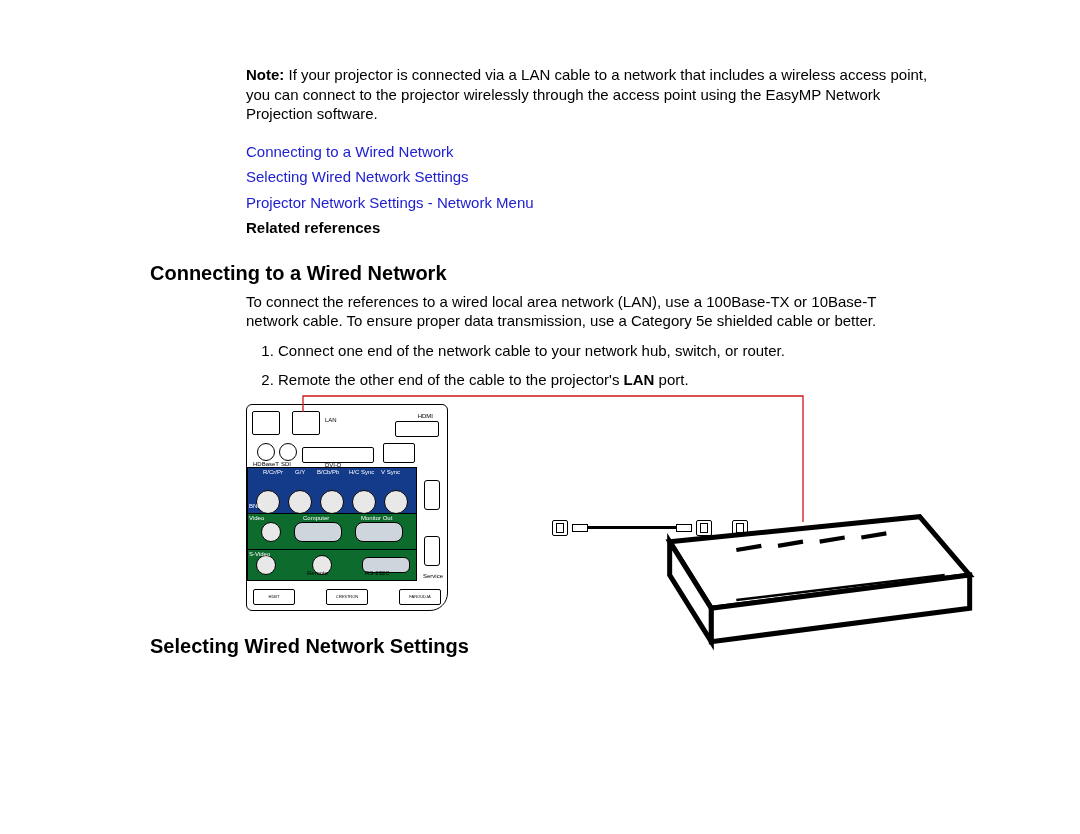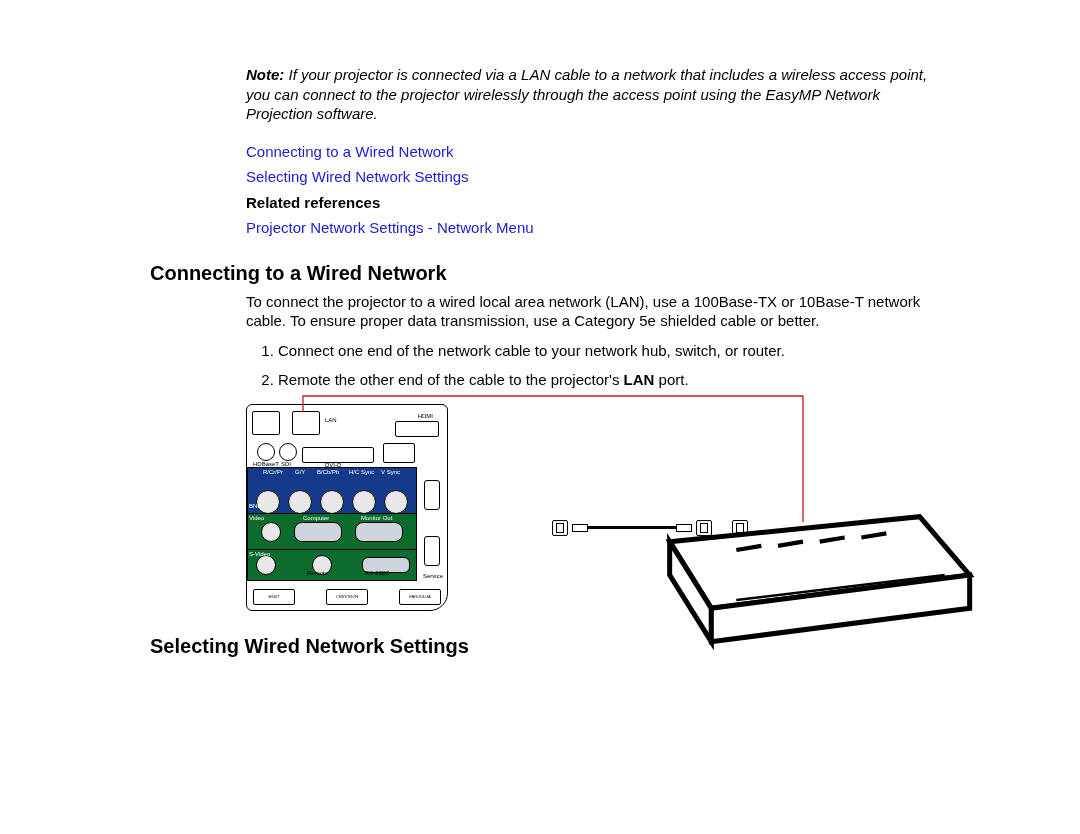--- a/index.html
+++ b/index.html
@@ -13,21 +13,20 @@
     line-height: 1.3;
   }
   .page {
     padding: 65px 150px 30px 150px;
   }
   .indent {
     margin-left: 96px;
   }
   .note-line {
     margin-bottom: 18px;
-    font-style: italic;
   }
   .bold { font-weight: bold; }
   .link { color: #2020d0; }
   .h2 {
     font-weight: bold;
     font-size: 20px;
     margin: 22px 0 6px 0;
   }
   .ol {
     margin: 10px 0 0 0;
@@ -127,27 +126,27 @@
 
 <div class="page">
 
   <div class="indent note-line">
     <span class="bold">Note:</span><span> If your projector is connected via a LAN cable to a network that includes a wireless access point, you can connect to the projector wirelessly through the access point using the EasyMP Network Projection software.</span>
   </div>
 
   <div class="indent">
     <div class="p"><span class="link">Connecting to a Wired Network</span></div>
     <div class="p"><span class="link">Selecting Wired Network Settings</span></div>
+    <div class="p"><span class="link">Projector Network Settings - Network Menu</span></div>
     <div class="p related-heading"><span class="bold">Related references</span></div>
-    <div class="p"><span class="link">Projector Network Settings - Network Menu</span></div>
   </div>
 
   <div class="h2">Connecting to a Wired Network</div>
   <div class="indent">
-    <div class="p">To connect the projector to a wired local area network (LAN), use a 100Base-TX or 10Base-T network cable. To ensure proper data transmission, use a Category 5e shielded cable or better.</div>
+    <div class="p">To connect the references to a wired local area network (LAN), use a 100Base-TX or 10Base-T network cable. To ensure proper data transmission, use a Category 5e shielded cable or better.</div>
     <ol class="ol">
       <li>Connect one end of the network cable to your network hub, switch, or router.</li>
       <li>
         <span>Remote the other end of the cable to the projector's </span><span class="bold">LAN</span><span> port.</span>
       </li>
     </ol>
 
     <div class="figure-wrap">
       <div class="diagram">
         <div class="panel">

